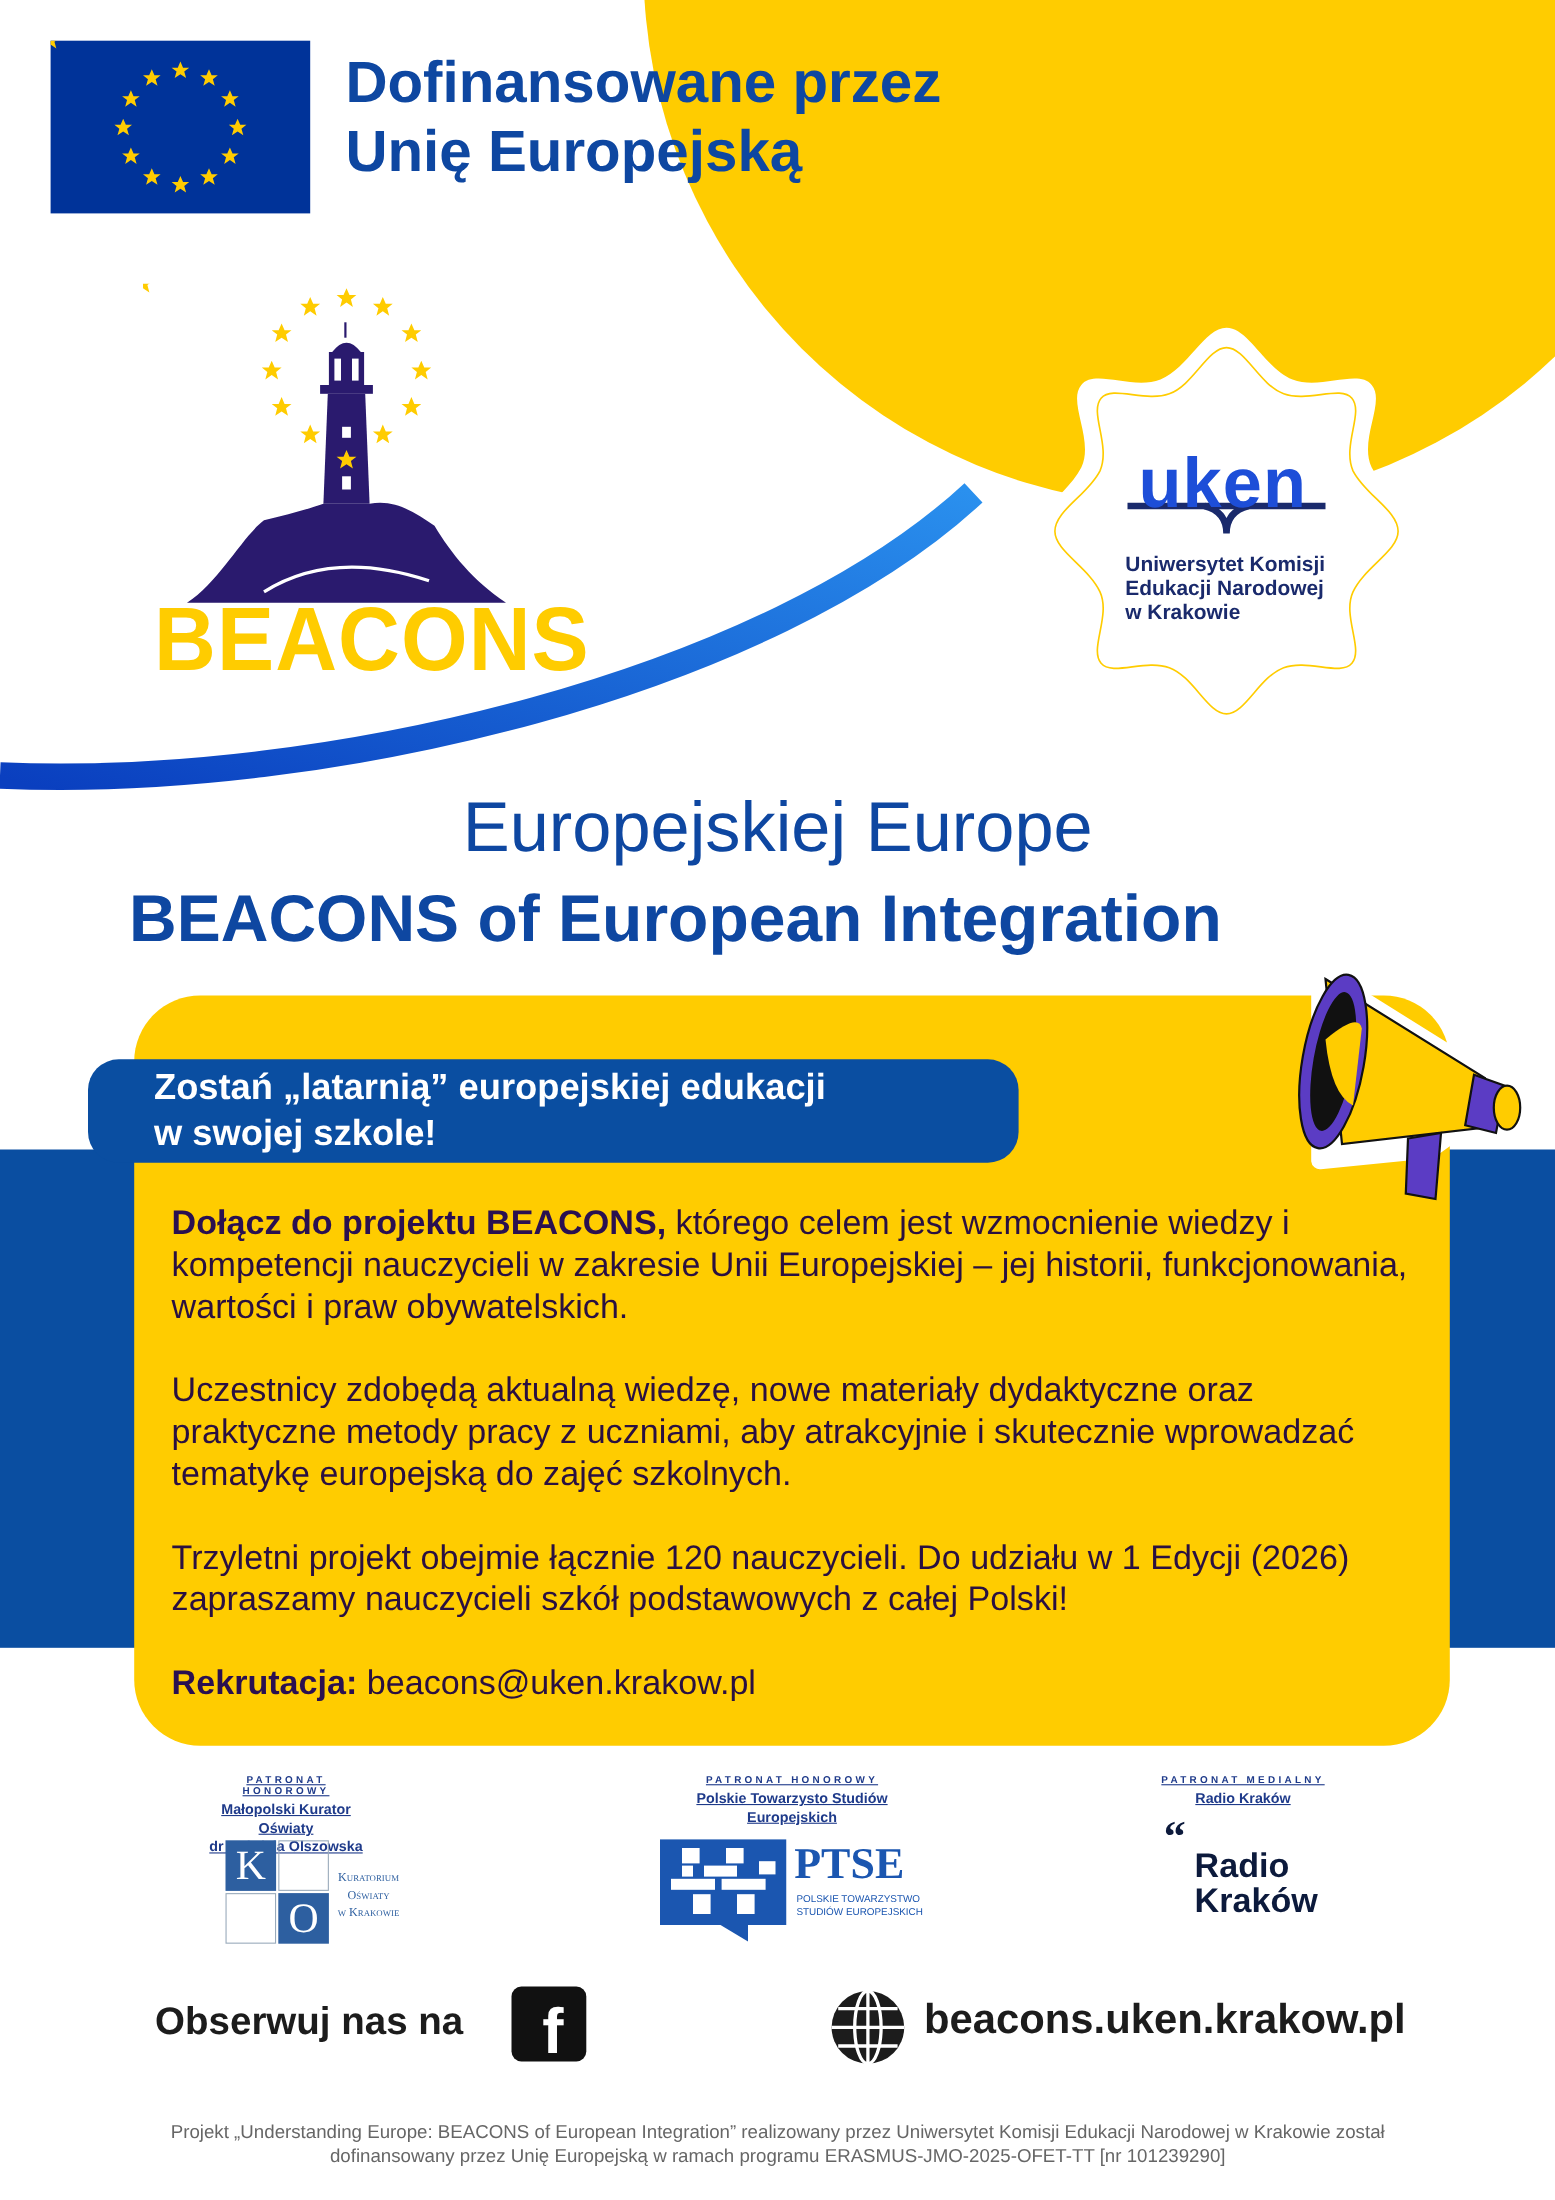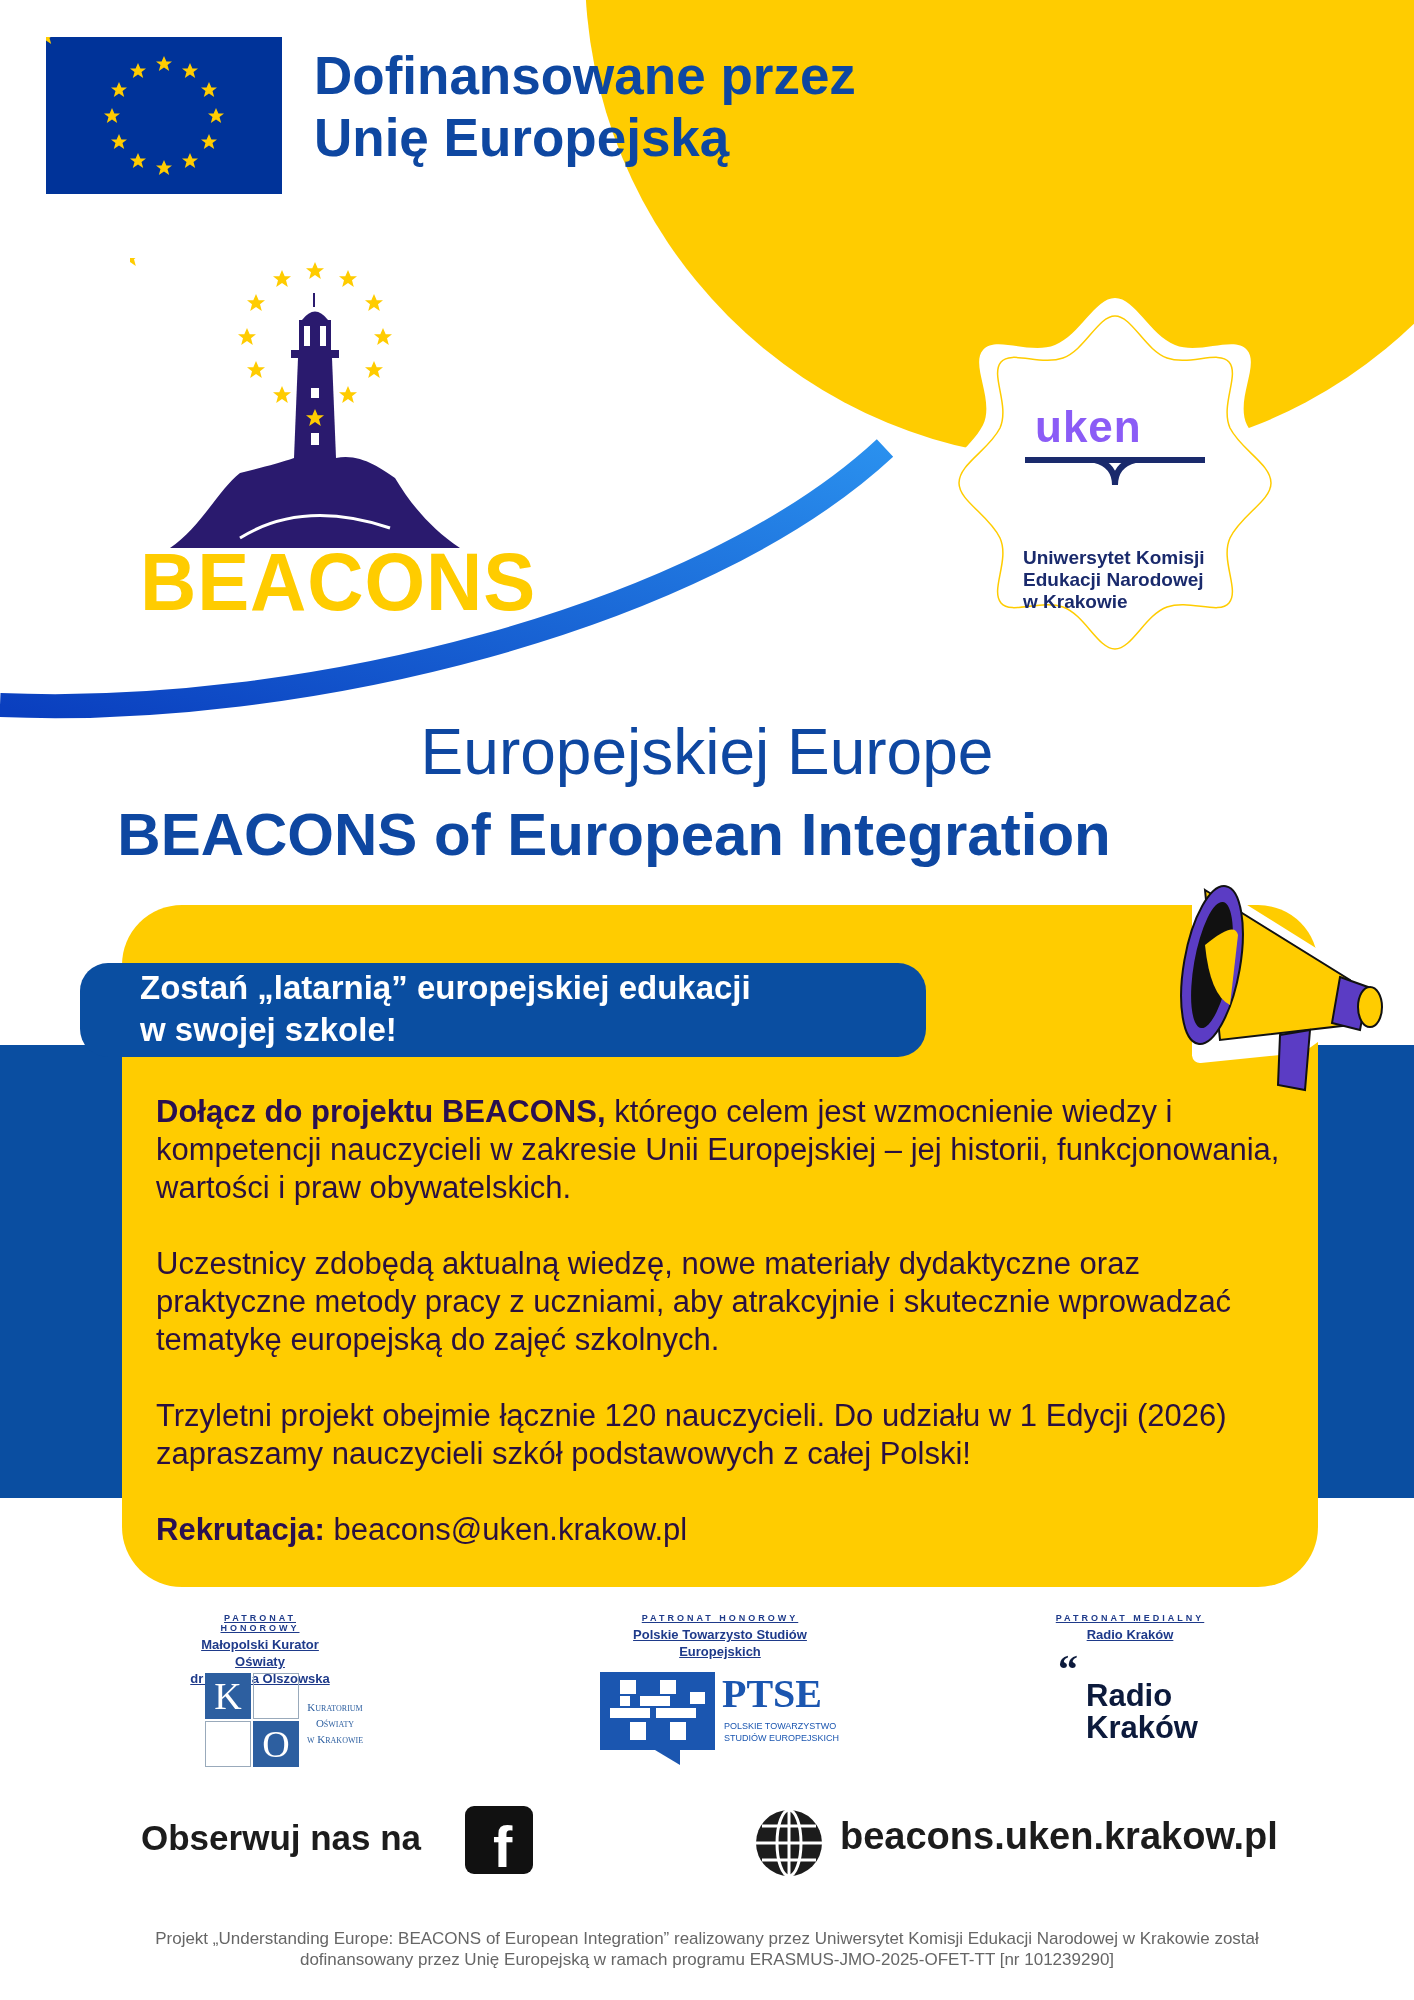--- a/index.html
+++ b/index.html
@@ -5,22 +5,22 @@
   html, body { margin:0; padding:0; }
   body { width:1414px; height:2000px; position:relative; overflow:hidden; background:#ffffff; font-family:"Liberation Sans", sans-serif; }
   .abs { position:absolute; }
   .yellow-circle { left:585px; top:-520px; width:980px; height:980px; border-radius:50%; background:#ffcc00; }
   .arc-svg { left:0; top:0; }
   .eu-flag { left:46px; top:37px; width:236px; height:157px; background:#003399; }
   .eu-title { left:314px; top:45px; color:#0e47a1; font-weight:bold; font-size:53px; line-height:62px; }
   .beacons-logo { left:130px; top:258px; width:370px; height:360px; }
   .beacons-word { left:140px; top:535px; color:#ffcc00; font-weight:bold; font-size:82px; letter-spacing:1px; font-family:"Liberation Sans", sans-serif; transform:scaleX(0.95); transform-origin:left; }
   .uken-badge { left:935px; top:290px; width:360px; height:385px; }
-  .uken-logo-text { left:1035px; top:402px; color:#8b5cf6; font-weight:bold; font-size:44px; letter-spacing:1px; }
-  .uken-sub { left:1023px; top:503px; color:#1a2a6c; font-size:19px; line-height:22px; font-weight:bold;margin-top:44px; }
+  .uken-logo-text { left:1035px; top:402px; color:#1d4ed8; font-weight:bold; font-size:64px; letter-spacing:1px; }
+  .uken-sub { left:1023px; top:503px; color:#1a2a6c; font-size:19px; line-height:22px; font-weight:bold; }
   .title1 { left:0; width:1414px; top:715px; text-align:center; color:#0e47a1; font-size:64px; }
   .title2 { left:0; width:1228px; top:800px; text-align:center; color:#0e47a1; font-size:60px; font-weight:bold; }
   .blue-band { left:0; top:1045px; width:1414px; height:453px; background:#0a4ea1; }
   .yellow-card { left:122px; top:905px; width:1196px; height:682px; background:#ffcc00; border-radius:60px; }
   .slogan { left:80px; top:963px; width:846px; height:94px; background:#0a4ea1; border-radius:28px; color:#ffffff; font-weight:bold; font-size:33px; line-height:42px; padding:4px 0 0 60px; box-sizing:border-box; }
   .body-text { left:156px; top:1093px; width:1140px; color:#2a1040; font-size:31px; line-height:38px; }
   .body-text p { margin:0 0 38px 0; }
   .body-text b { color:#2a1050; }
   .megaphone { left:1160px; top:865px; width:240px; height:240px; }
   .patron { color:#1e3a8a; text-align:center;text-decoration:underline; }

